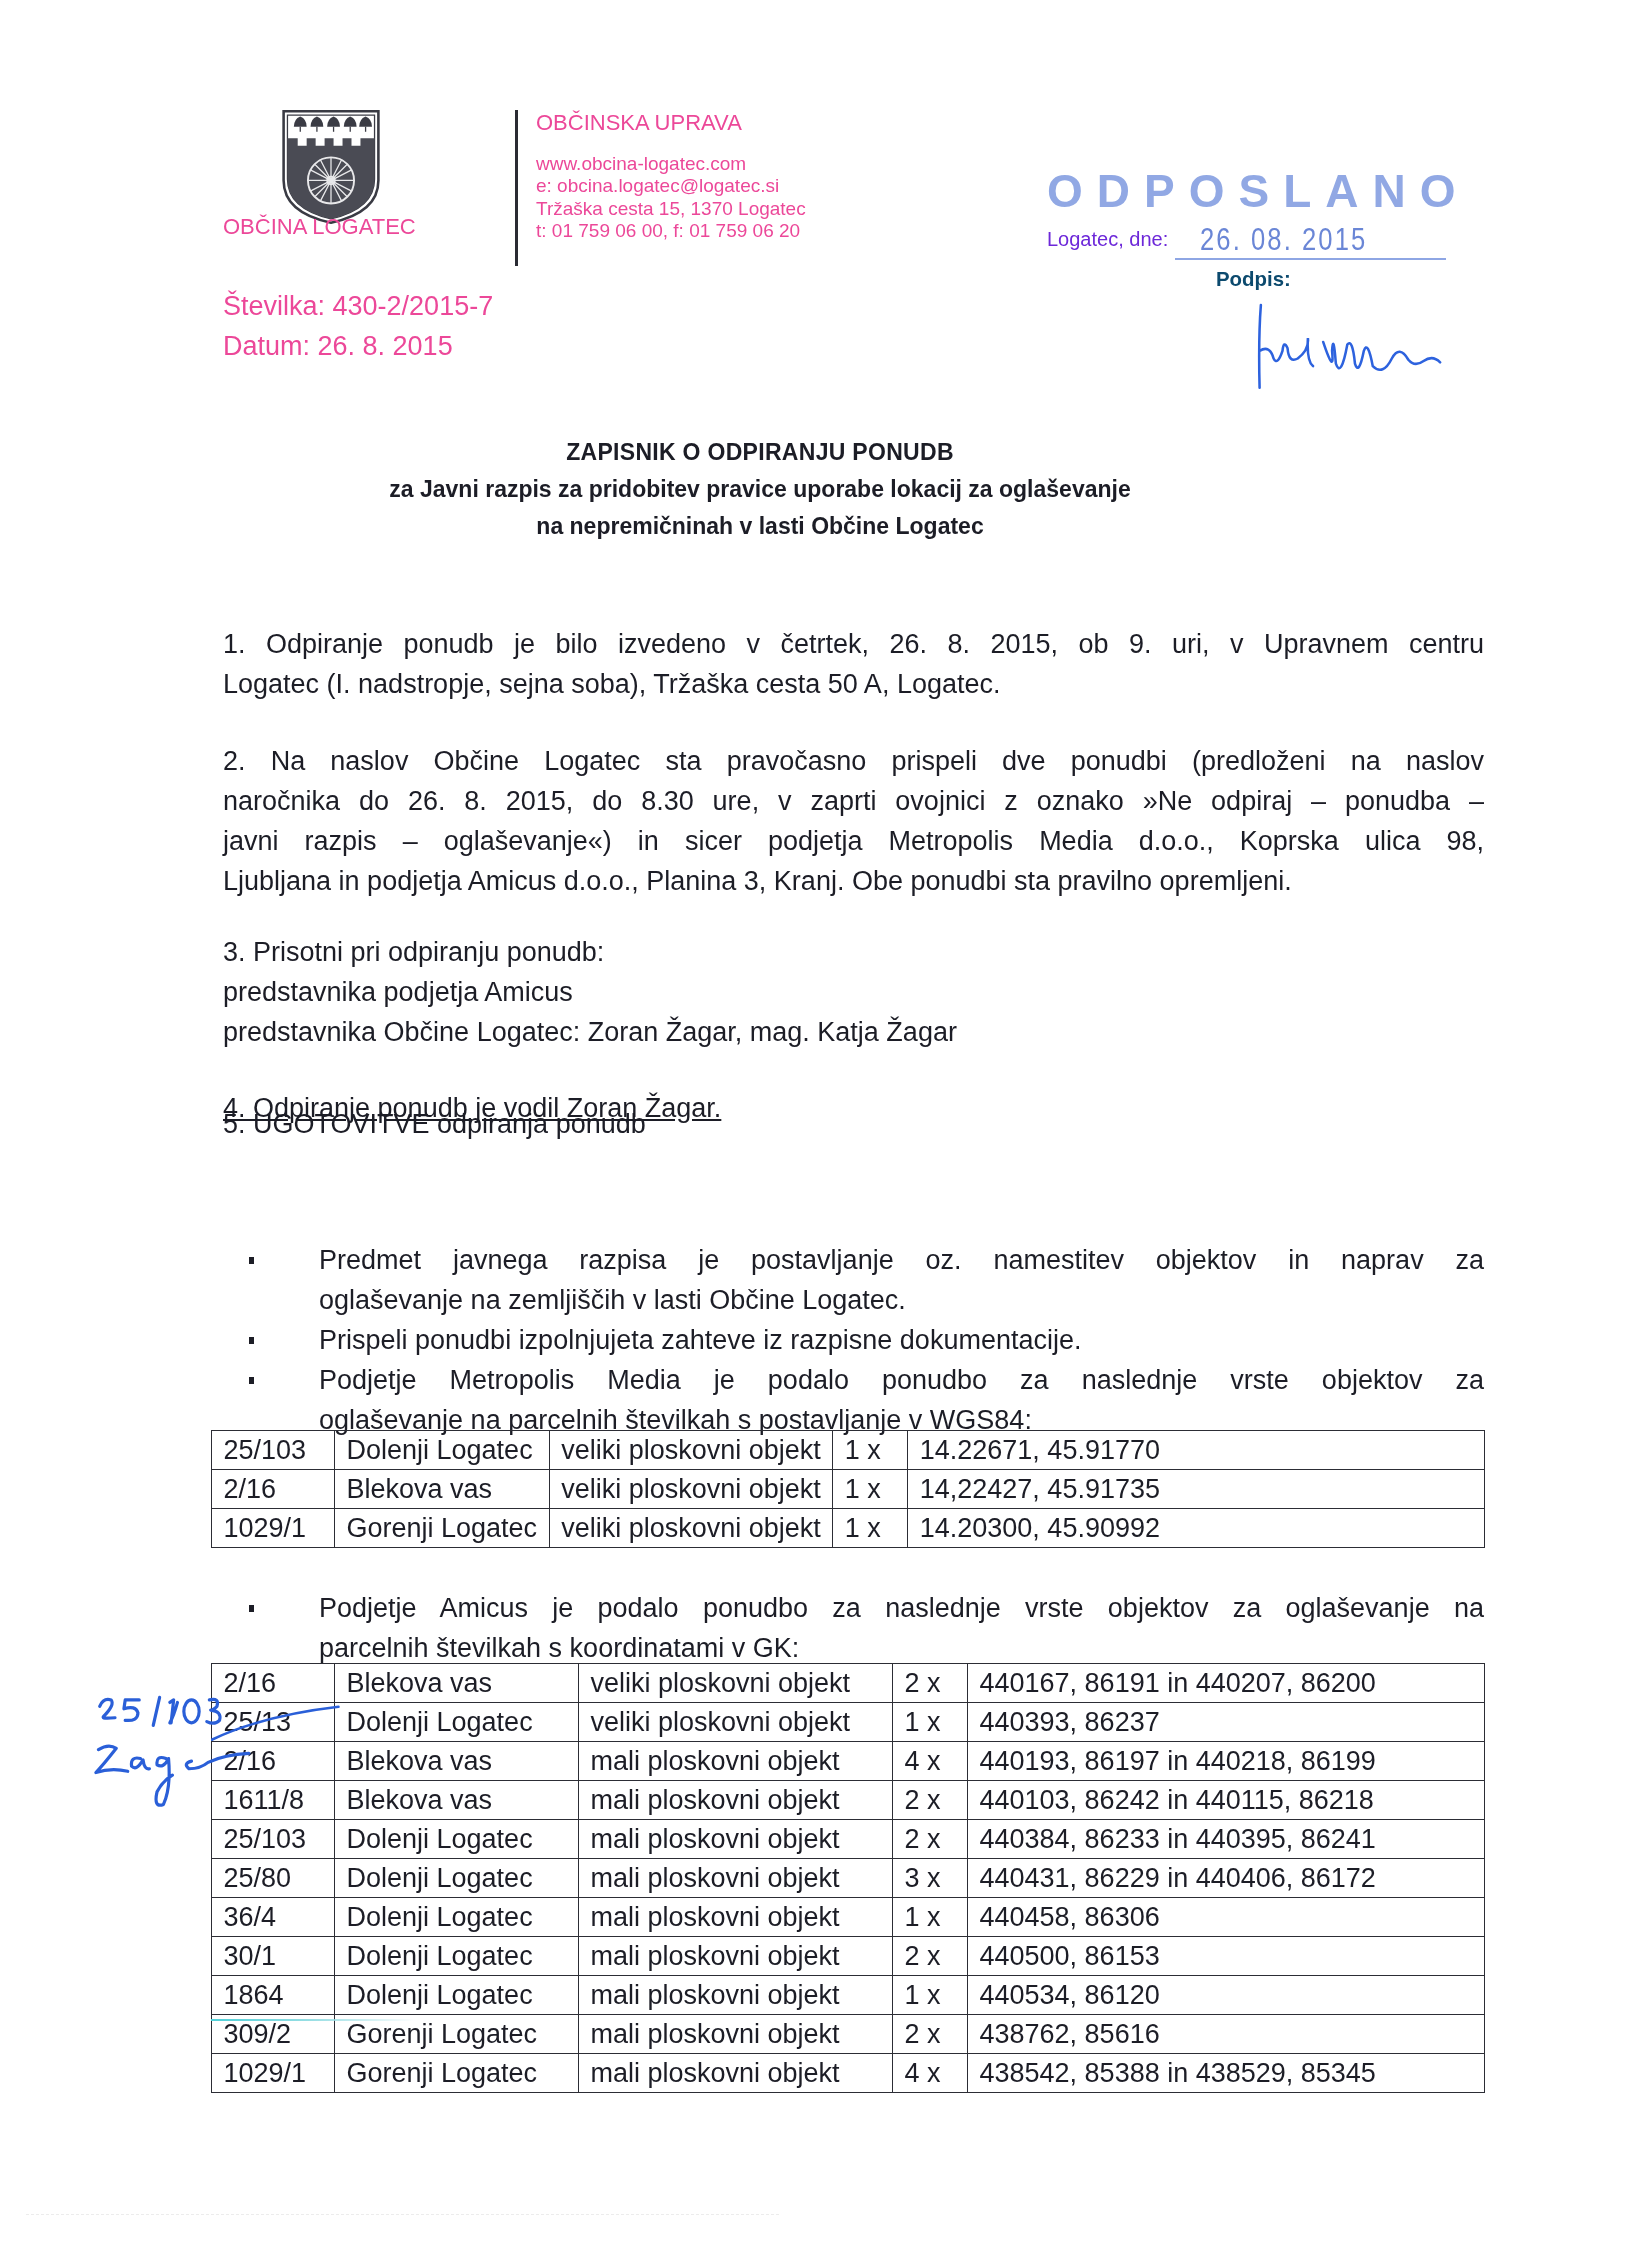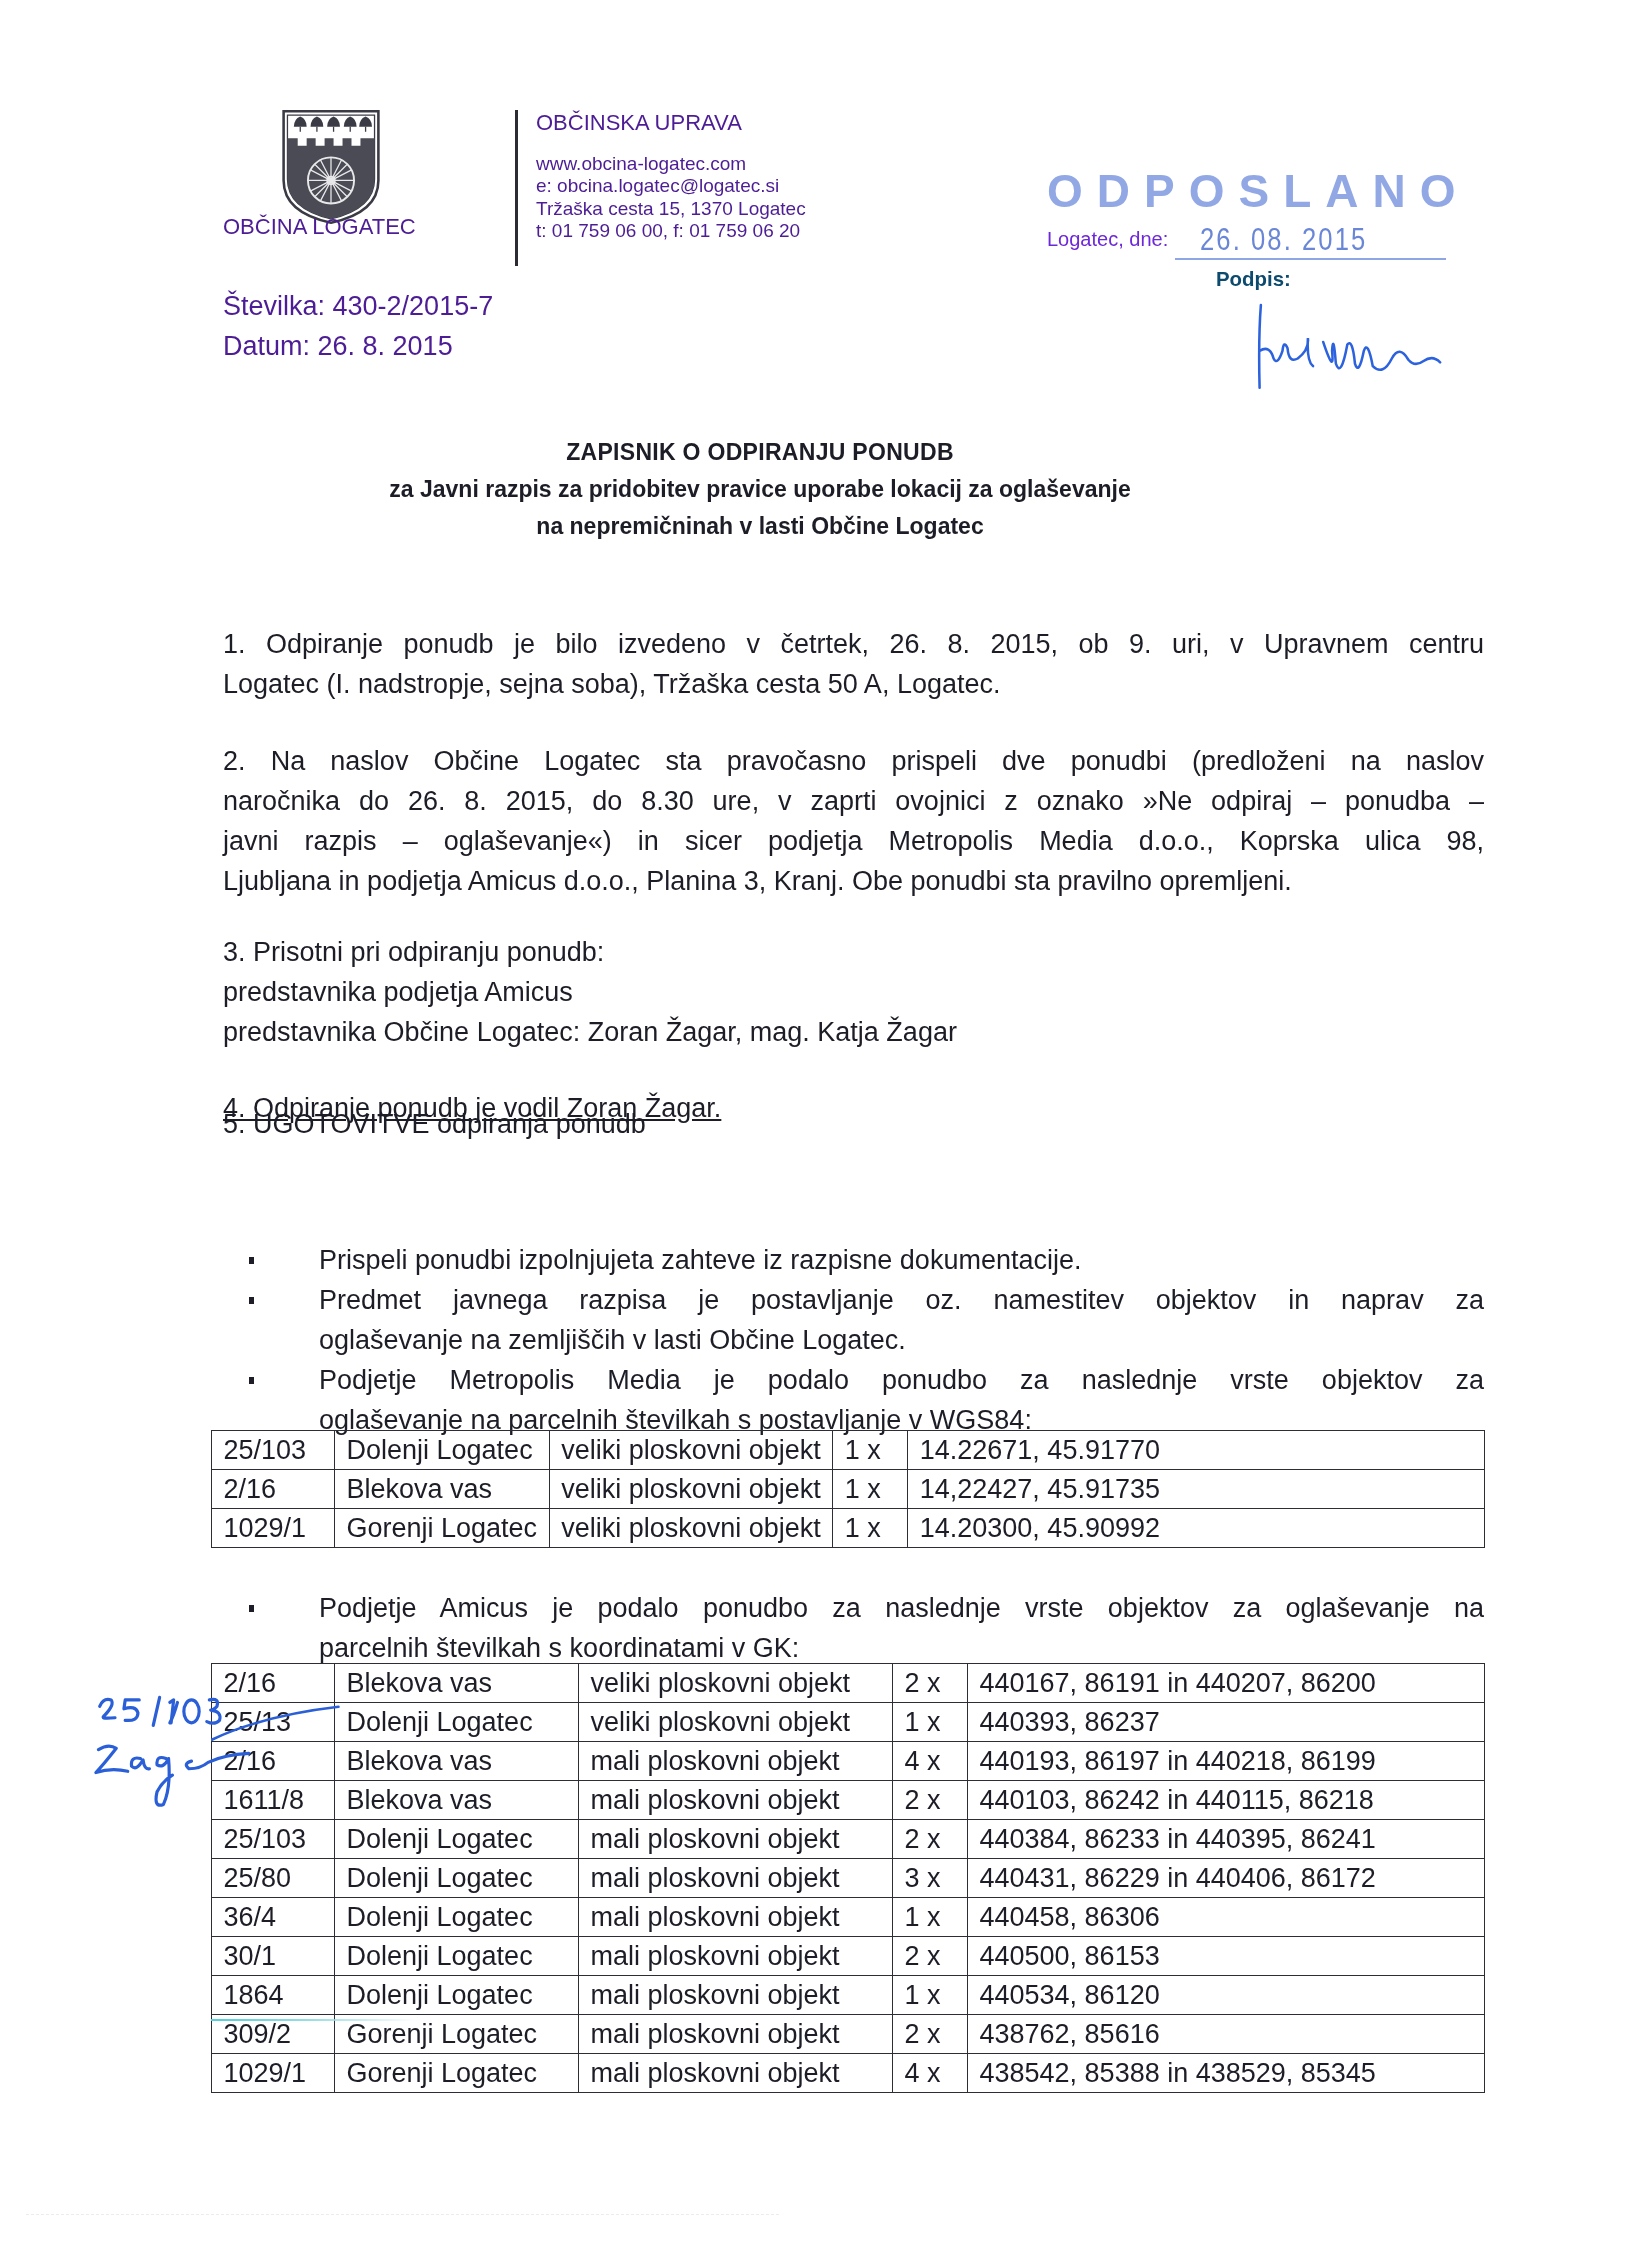--- a/index.html
+++ b/index.html
@@ -2,21 +2,21 @@
 <html style="font-size:10.2px"><head>
 <meta charset="utf-8">
 <style>
   html, body { margin: 0; padding: 0; }
   body {
     width: 1641px; height: 2261px; position: relative; overflow: hidden;
     background: #ffffff; color: #1c1d26;
     font-family: "Liberation Sans", sans-serif;
   }
   .abs { position: absolute; }
-  .txt { font-size: 27px; line-height: 1.45; color: #4c1d95; white-space: nowrap; }
+  .txt { font-size: 27px; line-height: 1.45; color: #ec4899; white-space: nowrap; }
 
   
   #logo { left: 281px; top: 110px; width: 100px; height: 114px; }
   #municipality-name { left: 223px; top: 211px; font-size: 22px; letter-spacing: 0; }
   #divider { left: 515px; top: 110px; width: 2.6px; height: 156px; background: #2a2b33; }
   #office-title { left: 536px; top: 107px; font-size: 22px; }
   #contact { left: 536px; top: 153px; font-size: 19px; line-height: 22.3px; }
   #ref { left: 223px; top: 286px; font-size: 27px; line-height: 40px; }
   #stamp-word { left: 1047px; top: 158px; font-size: 46px; font-weight: bold; letter-spacing: 14px; color: #7e9ae0; opacity: .85; }
   #stamp-line2 { left: 1047px; top: 225px; font-size: 20px; color: #6d28d9; }
@@ -138,25 +138,25 @@
 <div id="p4" class="abs para">
   <div class="line">4. Odpiranje ponudb je vodil Zoran Žagar.</div>
 </div>
 
 <div id="p5" class="abs para">
   <div class="line">5. UGOTOVITVE odpiranja ponudb</div>
 </div>
 
 <div id="bullets1" class="abs bullets">
   <div class="bullet">
-    <div>Prispeli ponudbi izpolnjujeta zahteve iz razpisne dokumentacije.</div>
-  </div>
-  <div class="bullet">
     <div class="just">Predmet javnega razpisa je postavljanje oz. namestitev objektov in naprav za</div>
     <div>oglaševanje na zemljiščih v lasti Občine Logatec.</div>
+  </div>
+  <div class="bullet">
+    <div>Prispeli ponudbi izpolnjujeta zahteve iz razpisne dokumentacije.</div>
   </div>
   <div class="bullet">
     <div class="just">Podjetje Metropolis Media je podalo ponudbo za naslednje vrste objektov za</div>
     <div>oglaševanje na parcelnih številkah s postavljanje v WGS84:</div>
   </div>
 </div>
 
 <table id="table1" class="grid">
   <tbody>
     <tr>

